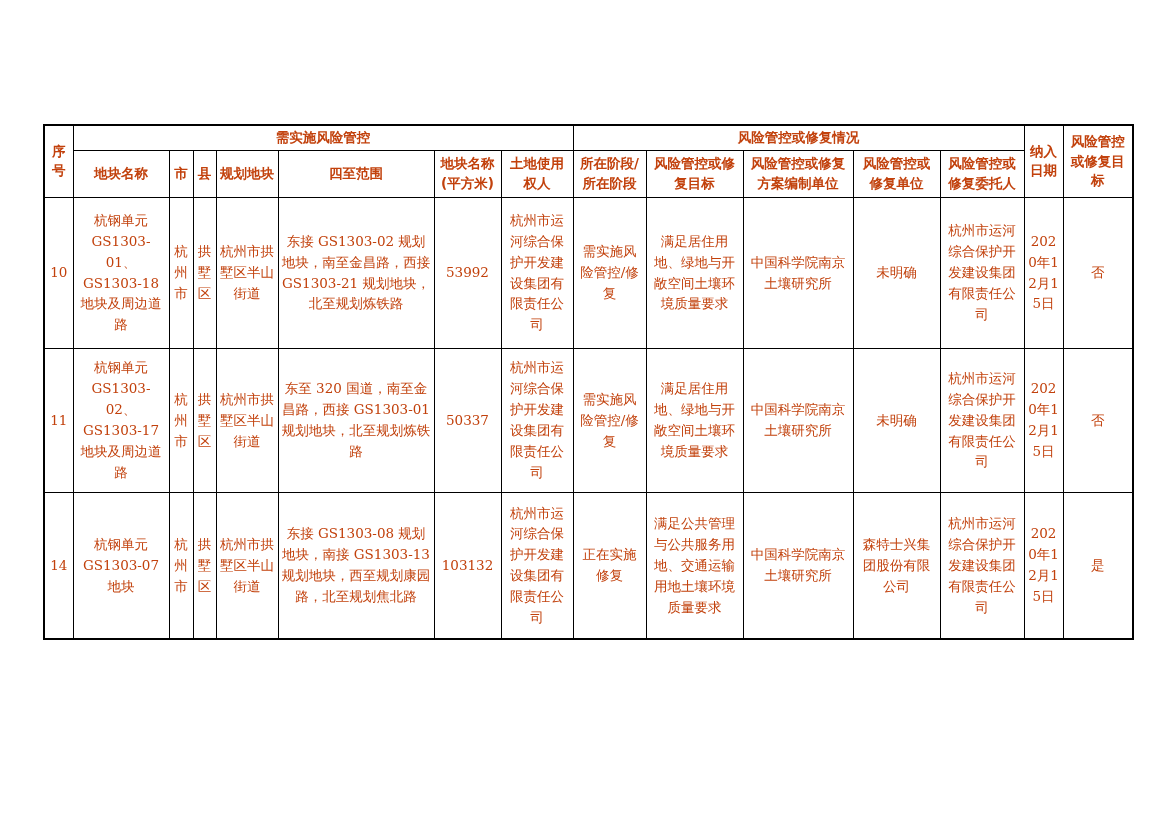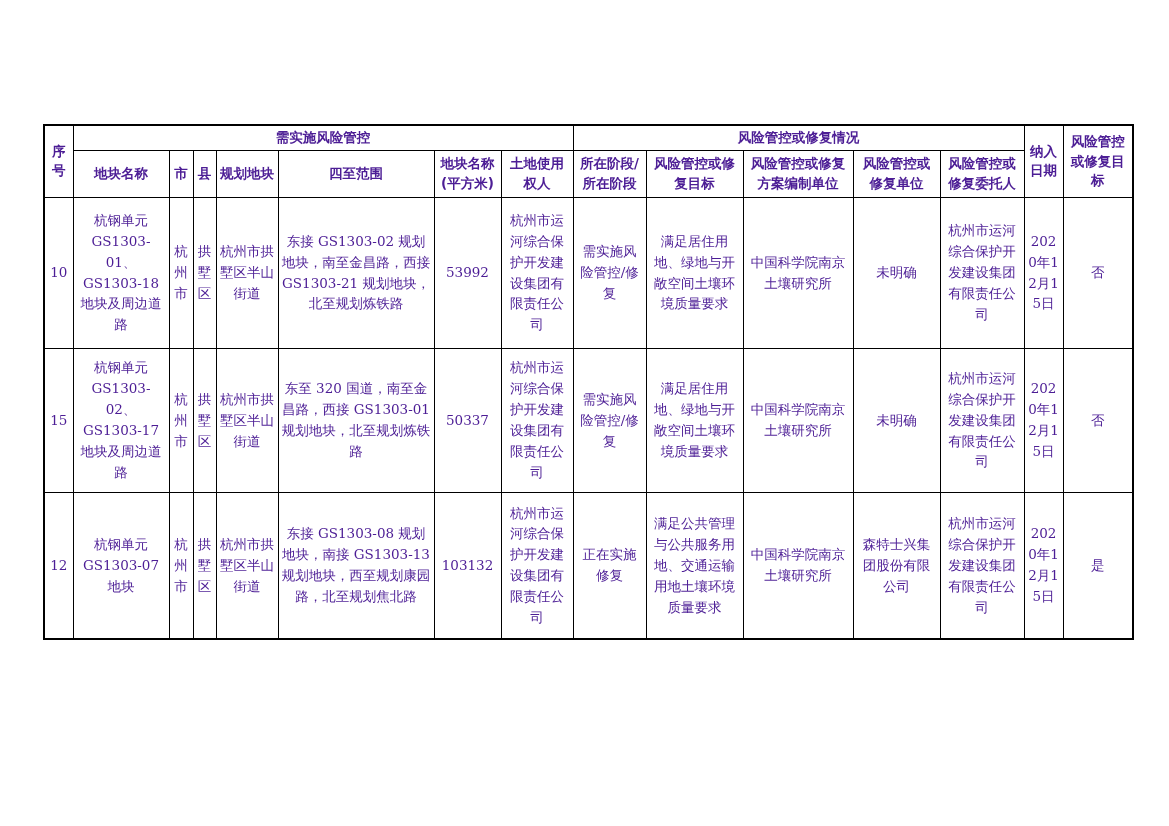--- a/index.html
+++ b/index.html
@@ -7,21 +7,21 @@
     padding: 0;
     background: #ffffff;
   }
   .page {
     position: relative;
     width: 1169px;
     height: 826px;
     background: #ffffff;
     overflow: hidden;
     font-family: "DejaVu Serif", serif;
-    color: #4c1d95;
+    color: #c2410c;
   }
   table.doc-table {
     position: absolute;
     left: 43px;
     top: 124px;
     width: 1089px;
     border-collapse: collapse;
     table-layout: fixed;
     border: 2px solid #000000;
   }
@@ -107,38 +107,38 @@
         <td>杭州市运河综合保护开发建设集团有限责任公司</td>
         <td>需实施风险管控/修复</td>
         <td>满足居住用地、绿地与开敞空间土壤环境质量要求</td>
         <td>中国科学院南京土壤研究所</td>
         <td>未明确</td>
         <td>杭州市运河综合保护开发建设集团有限责任公司</td>
         <td class="date-cell">2020年12月15日</td>
         <td>否</td>
       </tr>
       <tr class="r11">
-        <td>15</td>
+        <td>11</td>
         <td>杭钢单元GS1303-02、GS1303-17地块及周边道路</td>
         <td>杭州市</td>
         <td>拱墅区</td>
         <td>杭州市拱墅区半山街道</td>
         <td>东至 320 国道，南至金昌路，西接 GS1303-01 规划地块，北至规划炼铁路</td>
         <td>50337</td>
         <td>杭州市运河综合保护开发建设集团有限责任公司</td>
         <td>需实施风险管控/修复</td>
         <td>满足居住用地、绿地与开敞空间土壤环境质量要求</td>
         <td>中国科学院南京土壤研究所</td>
         <td>未明确</td>
         <td>杭州市运河综合保护开发建设集团有限责任公司</td>
         <td class="date-cell">2020年12月15日</td>
         <td>否</td>
       </tr>
       <tr class="r12">
-        <td>12</td>
+        <td>14</td>
         <td>杭钢单元GS1303-07地块</td>
         <td>杭州市</td>
         <td>拱墅区</td>
         <td>杭州市拱墅区半山街道</td>
         <td>东接 GS1303-08 规划地块，南接 GS1303-13 规划地块，西至规划康园路，北至规划焦北路</td>
         <td>103132</td>
         <td>杭州市运河综合保护开发建设集团有限责任公司</td>
         <td>正在实施修复</td>
         <td>满足公共管理与公共服务用地、交通运输用地土壤环境质量要求</td>
         <td>中国科学院南京土壤研究所</td>

